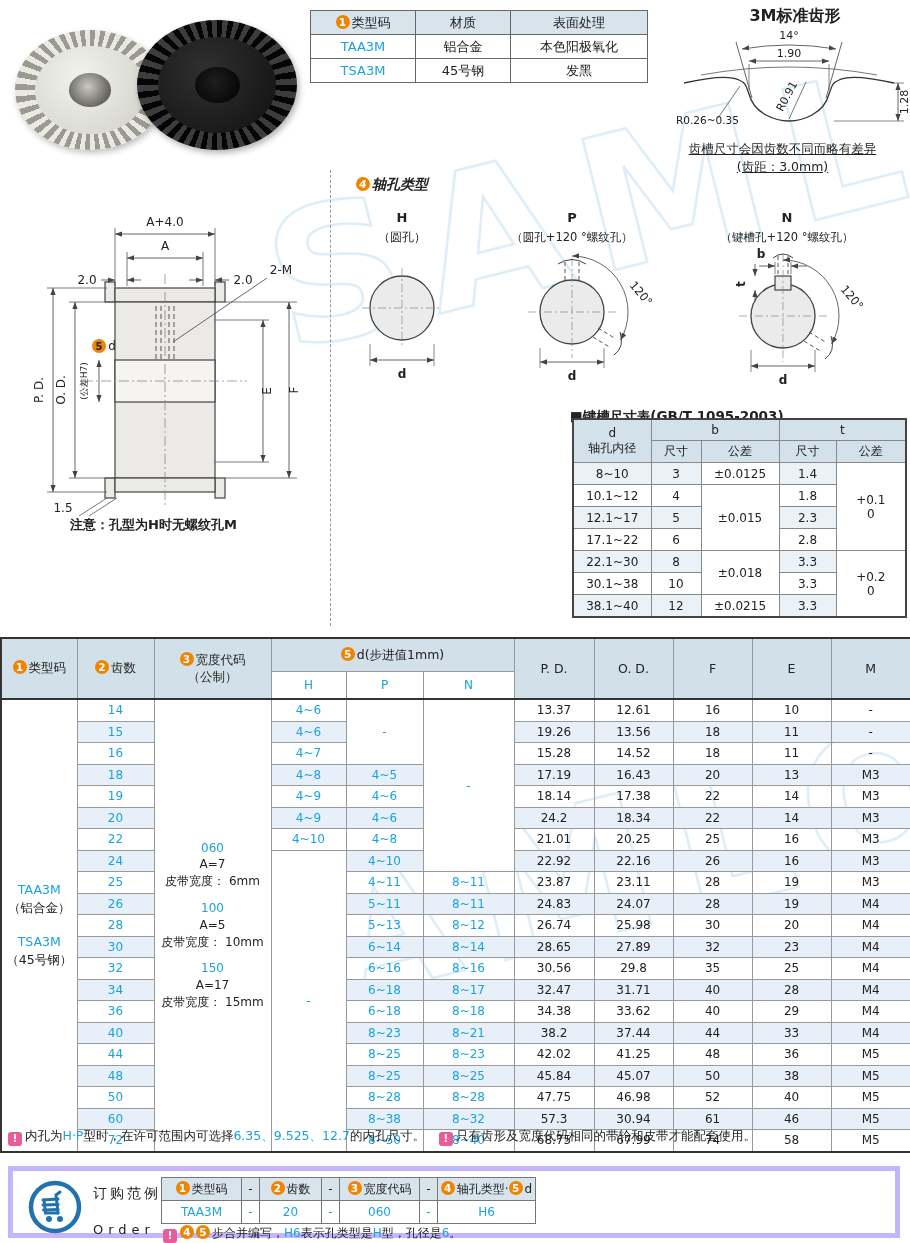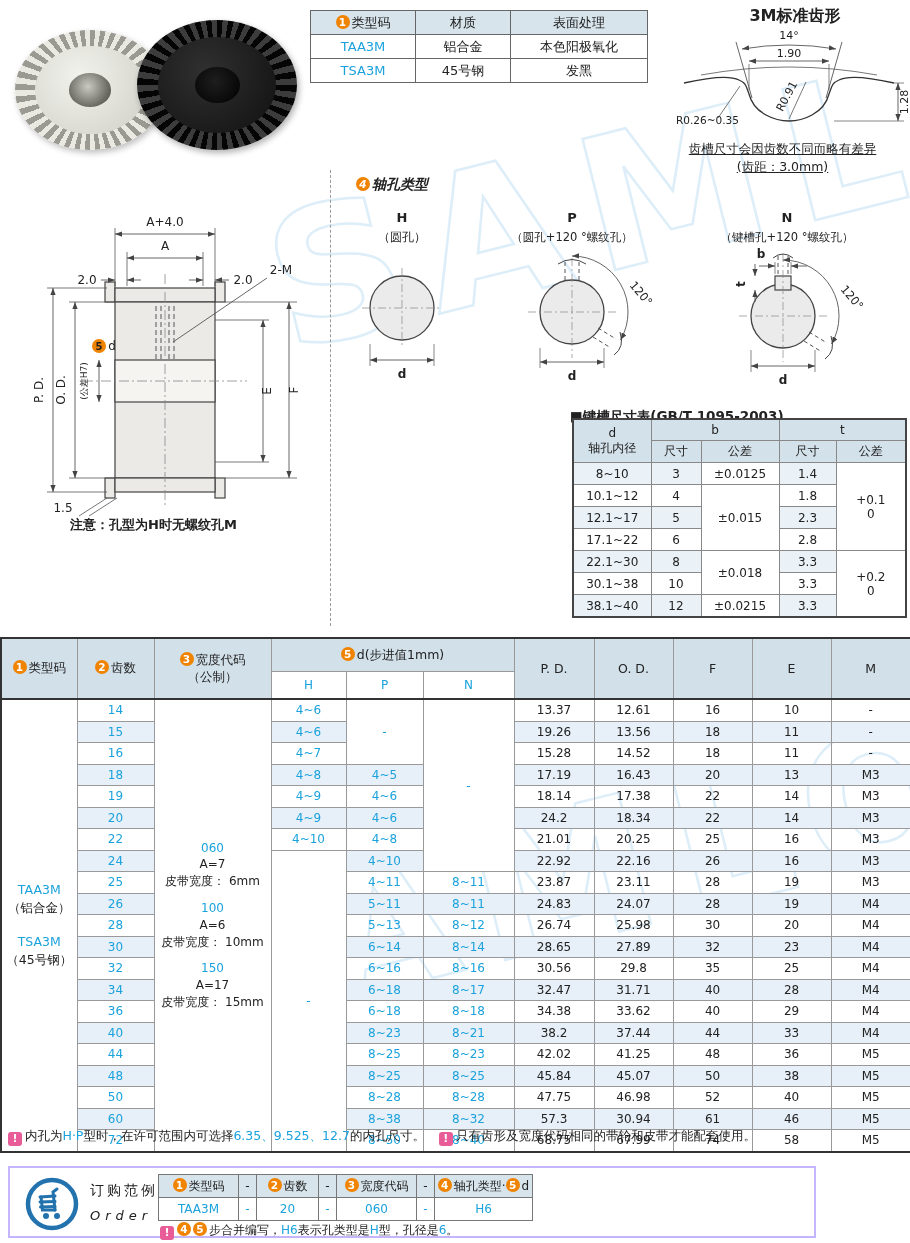--- a/index.html
+++ b/index.html
@@ -48,24 +48,24 @@
   .spec-table thead tr.top td{background:#d2e0ea;height:32px;font-size:12.5px;}
   .spec-table thead tr.sub td{background:#fff;height:26px;}
   .spec-table tbody tr.stripe td{background:#e7f0f8;}
   .spec-table tbody td.merged{background:#fff !important;}
   .type-col div{line-height:1.45;font-size:12.5px;}
   .type-col .gap{margin-top:16px;}
   .width-col .wblock{margin:10px 0;line-height:1.4;font-size:12px;}
   
   .notes{position:absolute;left:8px;top:1128px;display:flex;gap:14px;font-size:12.5px;z-index:1;justify-content:space-between;}
   
-  .order-box{position:absolute;left:8px;top:1166px;width:808px;height:72px;border:2px solid #c4b5fd;box-sizing:border-box;z-index:1;}
+  .order-box{position:absolute;left:8px;top:1166px;width:892px;height:72px;border:5px solid #c4b5fd;box-sizing:border-box;z-index:1;}
   .order-titles{position:absolute;left:80px;top:14px;}
   .order-cn{font-size:14px;letter-spacing:3px;}
-  .order-en{font-size:13px;letter-spacing:5px;margin-top:8px;font-style:italic;}
+  .order-en{font-size:13px;letter-spacing:5px;margin-top:19px;}
   .order-table{position:absolute;left:148px;top:6px;border-collapse:collapse;table-layout:fixed;font-size:12px;}
   .order-table td{border:1px solid #777;text-align:center;height:22px;padding:0 2px;}
   .order-table td.oh{background:#d7e4ec;}
   .order-note{position:absolute;left:150px;top:54px;font-size:12px;}
   
   .divider{position:absolute;left:330px;top:170px;height:456px;border-left:1px dashed #9a9a9a;z-index:1;}
   .draw-note{position:absolute;left:70px;top:516px;font-size:13px;font-weight:600;z-index:1;}
   .ht-title{position:absolute;left:356px;top:176px;font-size:14px;font-weight:bold;z-index:1;font-style:italic;}
   .tooth-title{position:absolute;left:680px;top:6px;width:230px;text-align:center;font-size:16px;font-weight:bold;z-index:1;}
   .tooth-caption{position:absolute;left:655px;top:140px;width:255px;text-align:center;font-size:12.5px;line-height:1.4;z-index:1;text-decoration:underline;}
@@ -424,21 +424,21 @@
           </td>
           <td class="blu">14</td>
           <td class="merged width-col" rowspan="21">
             <div class="wblock">
               <div class="blu">060</div>
               <div>A=7</div>
               <div>皮带宽度： 6mm</div>
             </div>
             <div class="wblock">
               <div class="blu">100</div>
-              <div>A=6</div>
+              <div>A=5</div>
               <div>皮带宽度： 10mm</div>
             </div>
             <div class="wblock">
               <div class="blu">150</div>
               <div>A=17</div>
               <div>皮带宽度： 15mm</div>
             </div>
           </td>
           <td class="blu">4~6</td>
           <td class="blu merged" rowspan="3">-</td>

